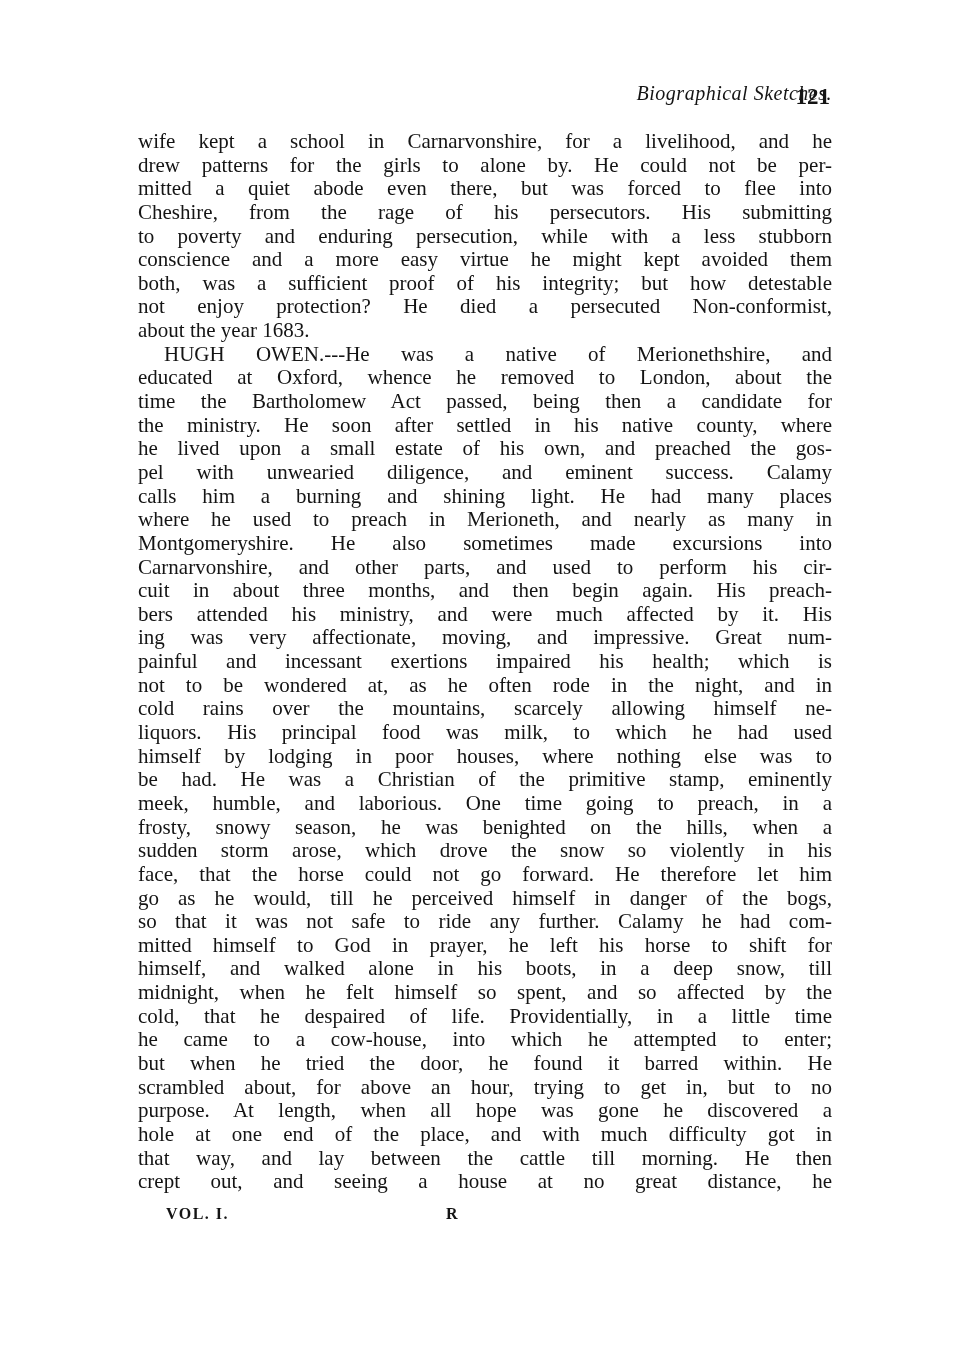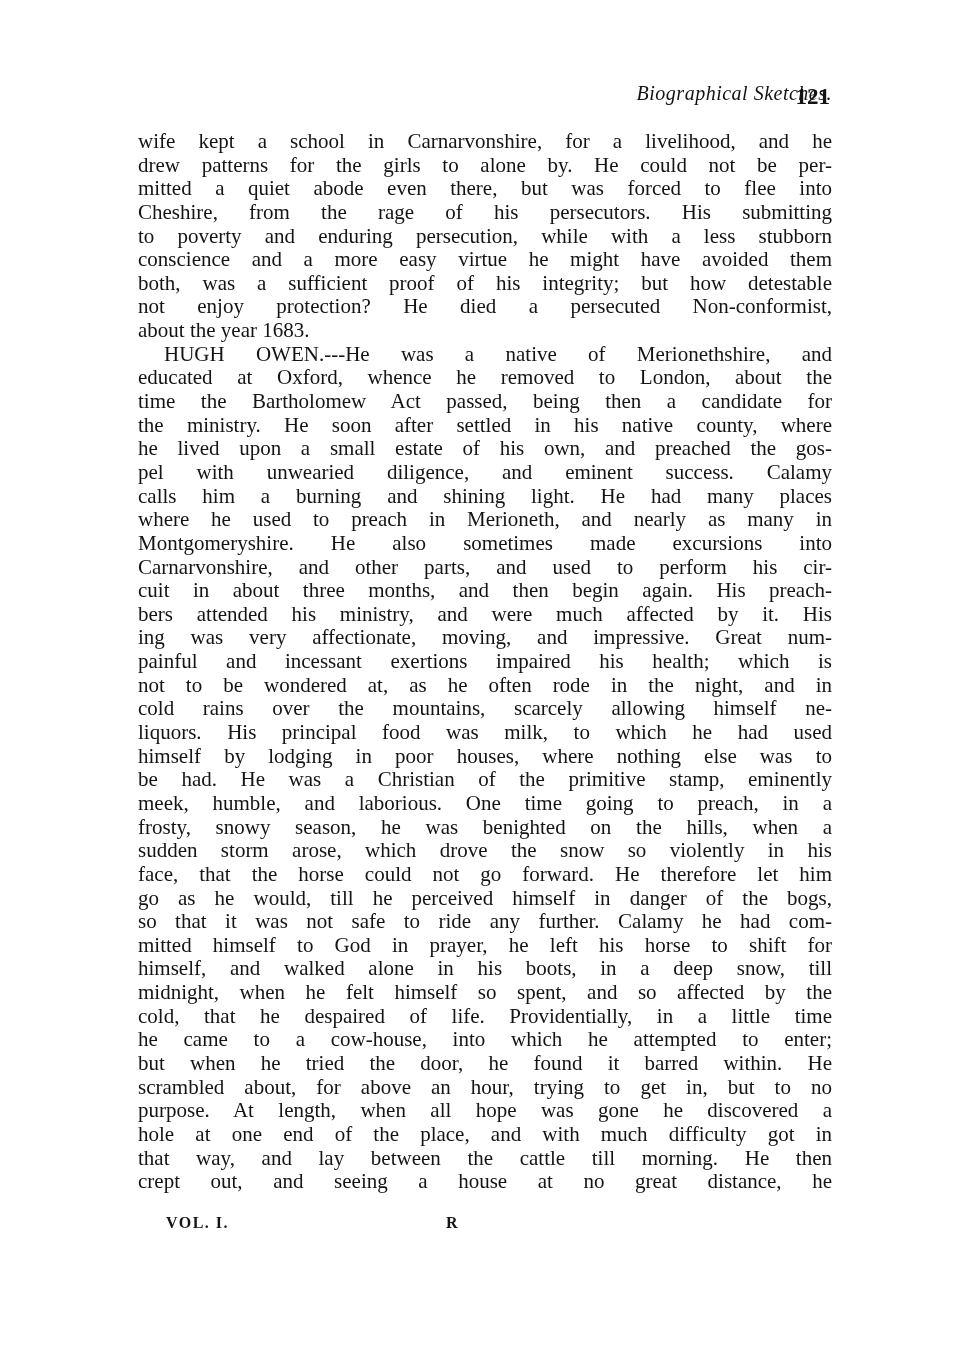--- a/index.html
+++ b/index.html
@@ -57,21 +57,21 @@
       height: 23.65px;
     }
     .line.last {
       text-align-last: left;
     }
     .line.indent {
       padding-left: 26px;
     }
     .footer {
       position: relative;
-      margin-top: 20px;
+      margin-top: 11px;
       height: 24px;
       font-size: 16px;
       font-weight: bold;
       letter-spacing: 1.5px;
     }
     .signature-vol {
       position: absolute;
       left: 28px;
       top: 0;
     }
@@ -89,21 +89,21 @@
     <span class="running-title">Biographical Sketches.</span>
     <span class="page-number">121</span>
   </div>
 
   <div class="body-text">
     <span class="line">wife kept a school in Carnarvonshire, for a livelihood, and he</span>
     <span class="line">drew patterns for the girls to alone by.  He could not be per-</span>
     <span class="line">mitted a quiet abode even there, but was forced to flee into</span>
     <span class="line">Cheshire, from the rage of his persecutors.  His submitting</span>
     <span class="line">to poverty and enduring persecution, while with a less stubborn</span>
-    <span class="line">conscience and a more easy virtue he might have avoided them</span>
+    <span class="line">conscience and a more easy virtue he might kept avoided them</span>
     <span class="line">both, was a sufficient proof of his integrity; but how detestable</span>
     <span class="line">not enjoy protection?  He died a persecuted Non-conformist,</span>
     <span class="line last">about the year 1683.</span>
     <span class="line indent">HUGH OWEN.---He was a native of Merionethshire, and</span>
     <span class="line">educated at Oxford, whence he removed to London, about the</span>
     <span class="line">time the Bartholomew Act passed, being then a candidate for</span>
     <span class="line">the ministry.  He soon after settled in his native county, where</span>
     <span class="line">he lived upon a small estate of his own, and preached the gos-</span>
     <span class="line">pel with unwearied diligence, and eminent success.  Calamy</span>
     <span class="line">calls him a burning and shining light.  He had many places</span>

